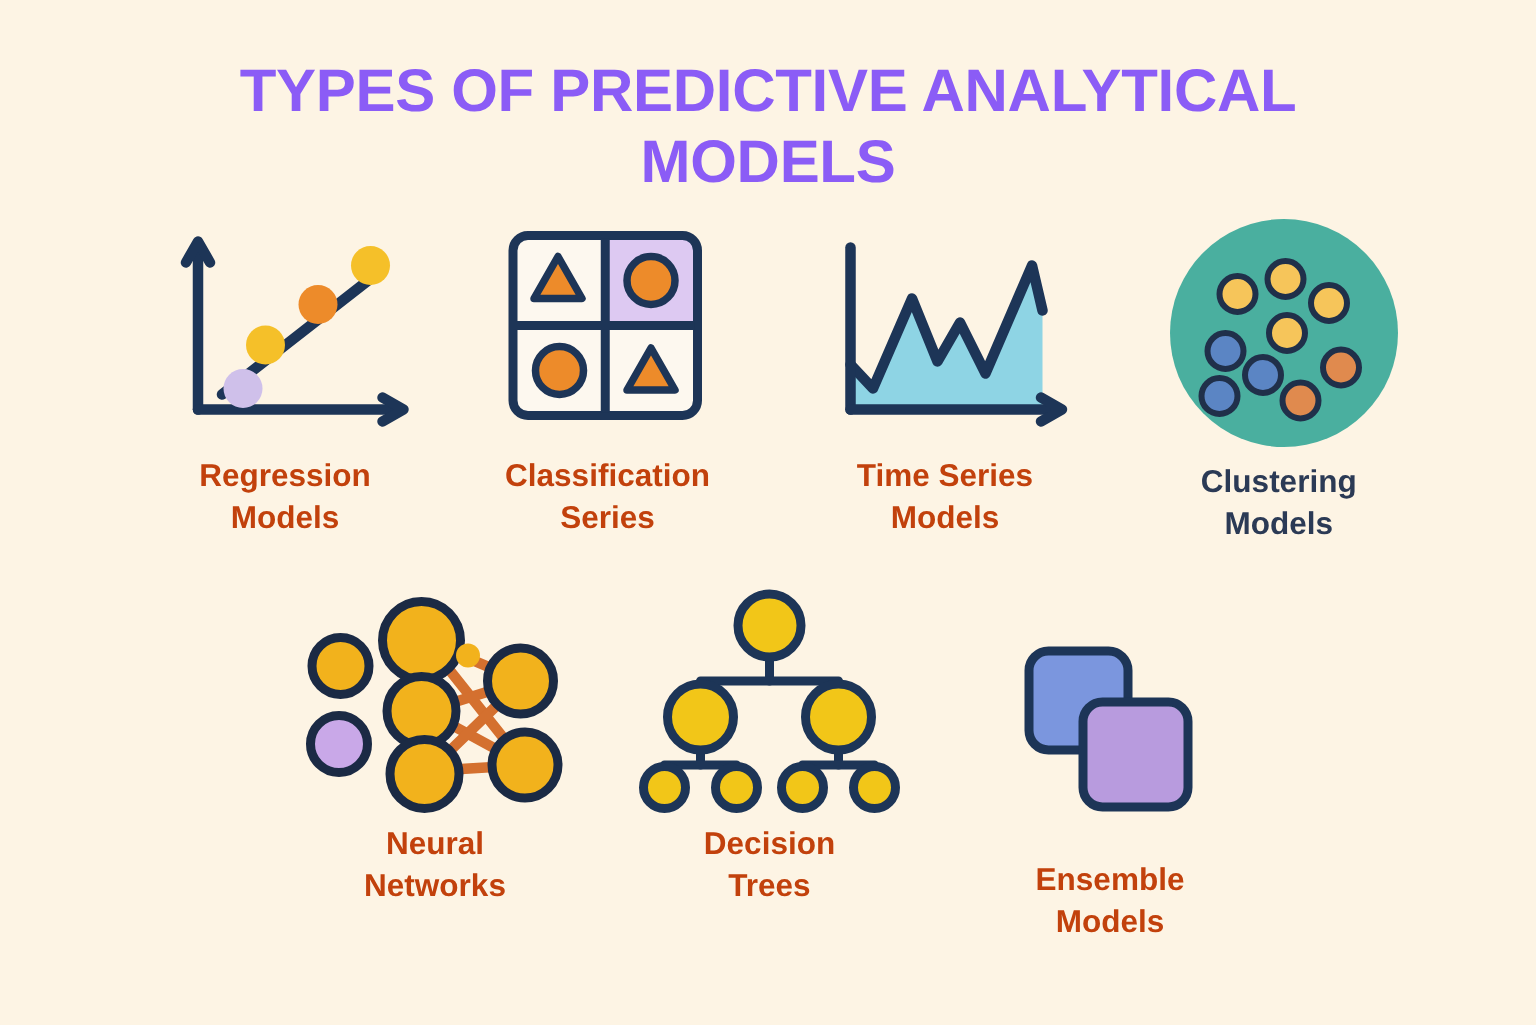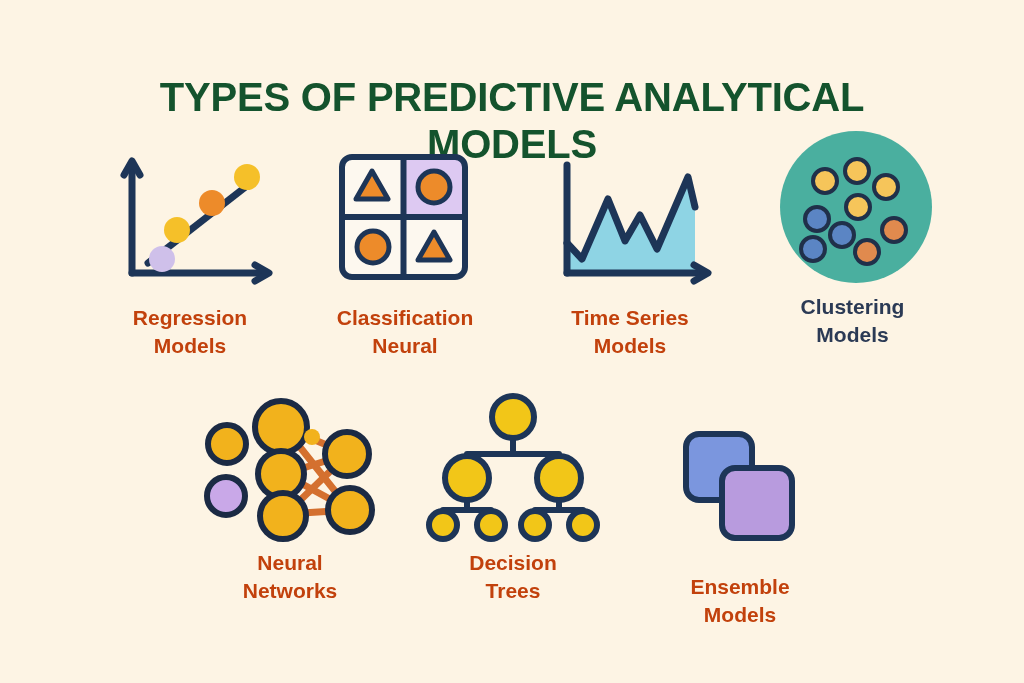--- a/index.html
+++ b/index.html
@@ -21,26 +21,25 @@
     background: #fdf4e4;
   }
   .title {
     position: absolute;
     left: 0;
     top: 38px;
     width: 1024px;
     text-align: center;
     font-size: 40px;
     font-weight: bold;
-    color: #14532d;
+    color: #8b5cf6;
     letter-spacing: -0.2px;
     line-height: 1.18;
     padding: 0 110px;
     box-sizing: border-box;
-    margin-top: 36px;
   }
   .card {
     position: absolute;
     text-align: center;
   }
   .icon-wrap {
     position: relative;
     margin: 0 auto;
   }
   .label {
@@ -53,21 +52,21 @@
   }
   .label.soft {
     color: #2b3a55;
     font-weight: 600;
   }
 
   
   #card-regression { left: 95px; top: 145px; width: 190px; }
   #card-classification { left: 310px; top: 145px; width: 190px; }
   #card-timeseries { left: 535px; top: 145px; width: 190px; text-align: center; }
-  #card-clustering { left: 755px; top: 131px; width: 195px; }
+  #card-clustering { left: 755px; top: 146px; width: 195px; }
 
   
   #card-neural { left: 195px; top: 392px; width: 190px; }
   #card-decision { left: 418px; top: 392px; width: 190px; }
   #card-ensemble { left: 645px; top: 416px; width: 190px; text-align: center; }
 
   #card-regression .label,
   #card-classification .label,
   #card-timeseries .label { margin-top: 14px; }
   #card-clustering .label { margin-top: 10px; }
@@ -116,21 +115,21 @@
         <line x1="88.5" y1="14" x2="88.5" y2="130" stroke="#1d3557" stroke-width="6"></line>
         <line x1="29" y1="72" x2="148" y2="72" stroke="#1d3557" stroke-width="6"></line>
 
         <path d="M57 26 L73 54 L41 54 Z" fill="#ed8b2a" stroke="#1d3557" stroke-width="5" stroke-linejoin="round"></path>
         <circle cx="119" cy="42" r="16" fill="#ed8b2a" stroke="#1d3557" stroke-width="5"></circle>
         <circle cx="58" cy="102" r="16" fill="#ed8b2a" stroke="#1d3557" stroke-width="5"></circle>
         <path d="M119 87 L135 115 L103 115 Z" fill="#ed8b2a" stroke="#1d3557" stroke-width="5" stroke-linejoin="round"></path>
       </svg>
     </div>
     <div class="label">Classification
-Neural</div>
+Series</div>
   </div>
 
   <div class="card" id="card-timeseries">
     <div class="icon-wrap">
       <svg width="180" height="145" viewBox="0 0 180 145">
         <path d="M27 98 L42 114 L68 54 L85 96 L100 70 L117 104 L148 32 L155 62 L155 128 L27 128 Z" fill="#8ed4e4"></path>
         <path d="M27 98 L42 114 L68 54 L85 96 L100 70 L117 104 L148 32 L155 62" fill="none" stroke="#1d3557" stroke-width="7" stroke-linecap="round" stroke-linejoin="round"></path>
         <path d="M27 20 L27 128" stroke="#1d3557" stroke-width="7" stroke-linecap="round" fill="none"></path>
         <path d="M27 128 L165 128" stroke="#1d3557" stroke-width="7" stroke-linecap="round" fill="none"></path>
         <path d="M154 120 L168 128 L154 136" fill="none" stroke="#1d3557" stroke-width="7" stroke-linecap="round" stroke-linejoin="round"></path>

